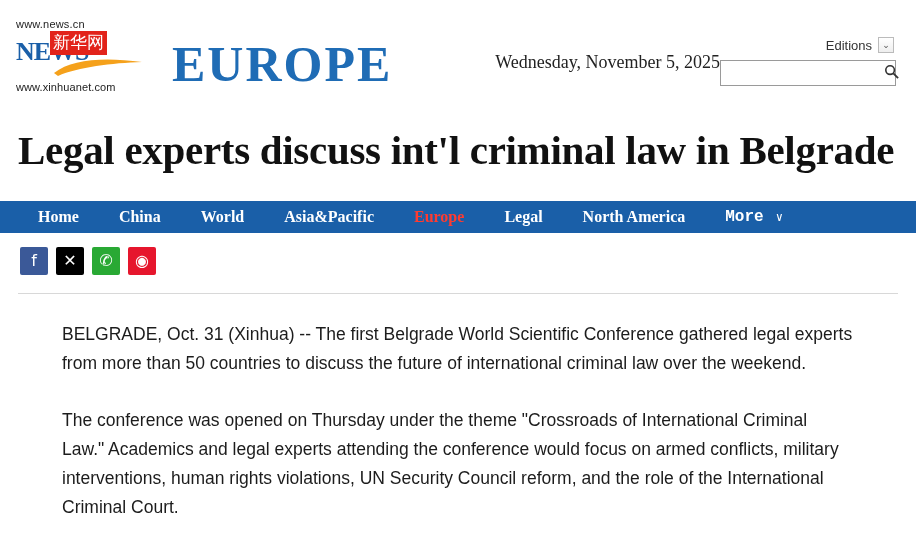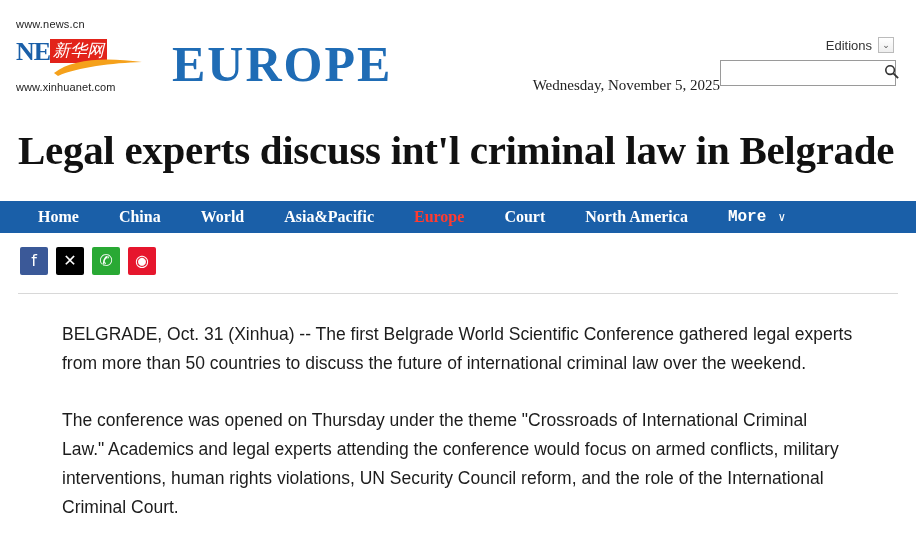--- a/index.html
+++ b/index.html
@@ -46,29 +46,28 @@
     position: absolute;
     left: 0; top: 6px;
     font-size: 26px;
     font-weight: bold;
     color: #1a5fa8;
     letter-spacing: -1px;
     font-family: "Liberation Serif", serif;
   }
   .logo-cn {
     position: absolute;
-    left: 34px; top: 8px;
+    left: 34px; top: 0px;
     background: #e2231a;
     color: #fff;
     font-size: 17px;
     padding: 2px 3px 3px 3px;
     letter-spacing: 0px;
     font-family: "DejaVu Sans", sans-serif;
     line-height: 19px;
-    font-style: italic;
   }
   .logo-swoosh {
     position: absolute;
     left: 36px; top: 26px;
     width: 92px; height: 20px;
     overflow: hidden;
   }
   .logo-url-bottom {
     font-size: 11px;
     color: #222;
@@ -109,23 +108,23 @@
     background: linear-gradient(#fff,#eee);
     width: 16px; height: 16px;
     line-height: 14px;
     text-align: center;
     display: inline-block;
   }
 
   .date-line {
     position: absolute;
     right: 196px;
-    top: 77px;
-    font-family: "Liberation Serif", serif;
-    font-size: 15px;
+    top: 52px;
+    font-family: "Liberation Serif", serif;
+    font-size: 18px;
     color: #222;
     white-space: nowrap;
   }
 
   .searchbox {
     position: absolute;
     right: 20px;
     top: 60px;
     width: 176px;
     height: 26px;
@@ -278,21 +277,21 @@
 
   <h1 class="headline">Legal experts discuss int'l criminal law in Belgrade</h1>
 
   <div class="nav">
     <div class="nav-pad"></div>
     <div class="nav-item">Home</div>
     <div class="nav-item">China</div>
     <div class="nav-item">World</div>
     <div class="nav-item">Asia&amp;Pacific</div>
     <div class="nav-item active">Europe</div>
-    <div class="nav-item">Court</div>
+    <div class="nav-item">Legal</div>
     <div class="nav-item">North America</div>
     <div class="nav-item more">
       <span>More</span>
       <span class="nav-caret">∨</span>
     </div>
   </div>
 
   <div class="share-bar">
     <div class="share-btn sb-facebook">
       <span class="share-glyph">f</span>

